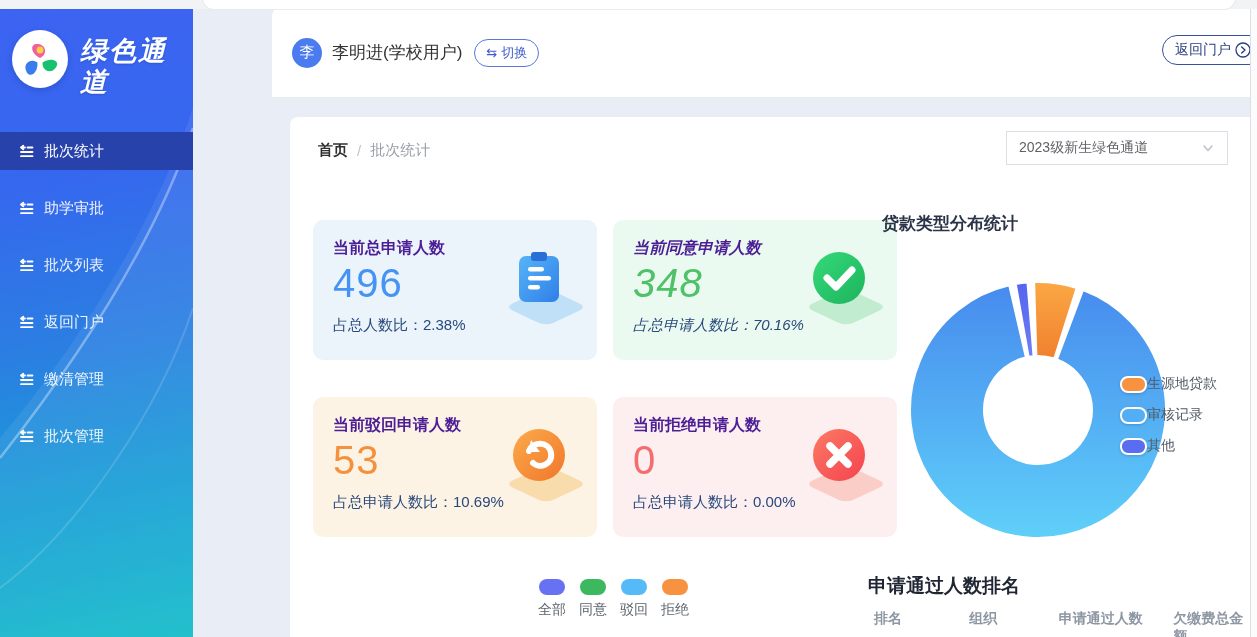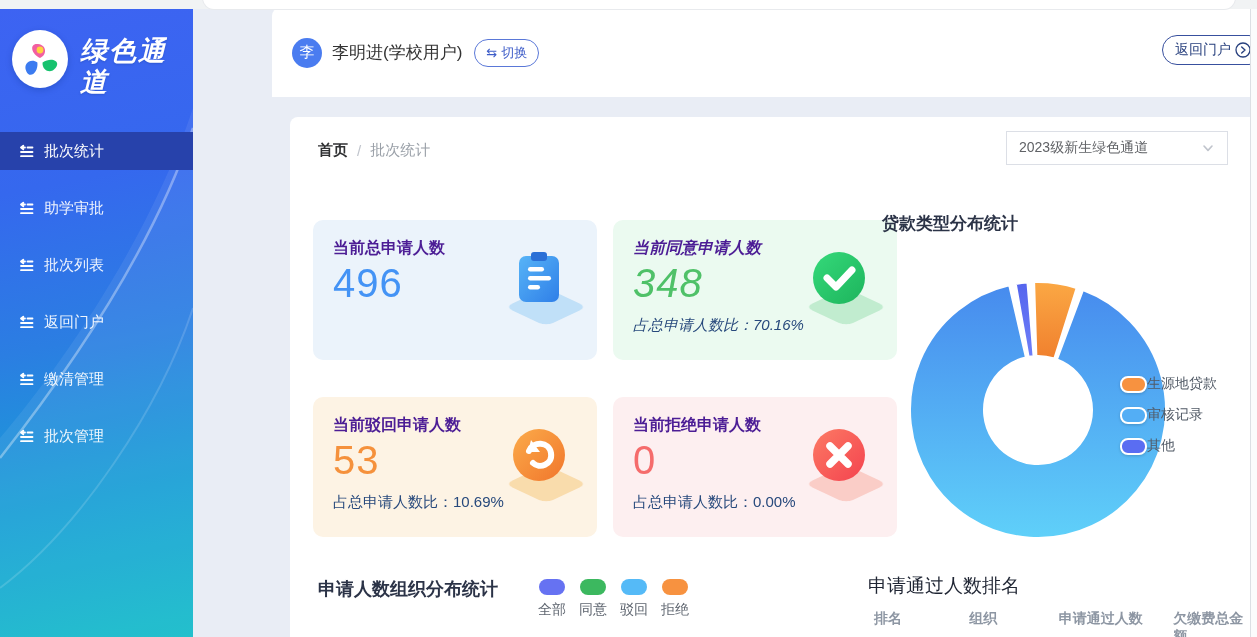--- a/index.html
+++ b/index.html
@@ -70,21 +70,21 @@
   .dl-marker { width:27px; height:17px; border-radius:8px; border:2px solid #fff; box-shadow:0 1px 3px rgba(0,0,0,.18); }
   .dl-label { font-size:14px; color:#515a66; }
 
   
   .org-title { position:absolute; left:28px; top:460px; font-size:18px; font-weight:bold; color:#2b3347; }
   .org-legend { position:absolute; left:248px; top:462px; display:flex; align-items:center; gap:13px; }
   .ol-item { display:flex; align-items:center; gap:6px;flex-direction:column; }
   .ol-marker { width:26px; height:16px; border-radius:8px; }
   .ol-label { font-size:14px; color:#5f6670; }
 
-  .rank-title { position:absolute; left:578px; top:456px; font-size:19px; font-weight:normal; color:#1f2533;text-align:right; }
+  .rank-title { position:absolute; left:578px; top:456px; font-size:19px; font-weight:bold; color:#1f2533;text-align:right; }
   .rank-header { position:absolute; left:584px; top:493px; display:flex; font-size:14px; font-weight:bold; color:#8d96a3; }
   .rank-header span:nth-child(1){ width:104px; }
   .rank-header span:nth-child(2){ width:98px; }
   .rank-header span:nth-child(3){ width:125px; }
 </style>
 </head>
 <body>
 
 <div class="top-strip">
   <div class="omnibox"></div>
@@ -205,20 +205,21 @@
     <svg width="14" height="14" viewBox="0 0 14 14">
       <path d="M3 5 L7 9.4 L11 5" fill="none" stroke="#c0c4cc" stroke-width="1.6" stroke-linecap="round" stroke-linejoin="round"></path>
     </svg>
   </div>
 
   <div class="stat-grid">
 
     <div class="stat-card" style="background: rgb(235, 243, 251);">
       <div class="sc-title">当前总申请人数</div>
       <div class="sc-value" style="color: rgb(68, 147, 245);">496</div>
+      <div class="sc-ratio">占总人数比：2.38%</div>
       <div class="sc-art">
         <div class="platform" style="background: rgb(184, 220, 247);"></div>
         <svg class="emblem" viewBox="0 0 56 56">
           <defs>
               <linearGradient id="gcb" x1="0" y1="0" x2="1" y2="1">
             <stop offset="0" stop-color="#57b4f7"></stop>
                 <stop offset="1" stop-color="#2f7fe8"></stop>
               </linearGradient>
             </defs>
           <rect x="8" y="6" width="40" height="46" rx="7" fill="url(#gcb)"></rect>
@@ -321,21 +322,20 @@
     <div class="dl-row">
       <span class="dl-marker" style="background: rgb(83, 174, 245);"></span>
       <span class="dl-label">审核记录</span>
     </div>
     <div class="dl-row">
       <span class="dl-marker" style="background: rgb(90, 109, 242);"></span>
       <span class="dl-label">其他</span>
     </div>
   </div>
 
-  <div class="org-title">申请人数组织分布统计</div>
   <div class="org-legend" id="org-legend">
     <div class="ol-item">
       <span class="ol-marker" style="background: rgb(102, 114, 242);"></span>
       <span class="ol-label">全部</span>
     </div>
     <div class="ol-item">
       <span class="ol-marker" style="background: rgb(60, 184, 95);"></span>
       <span class="ol-label">同意</span>
     </div>
     <div class="ol-item">

